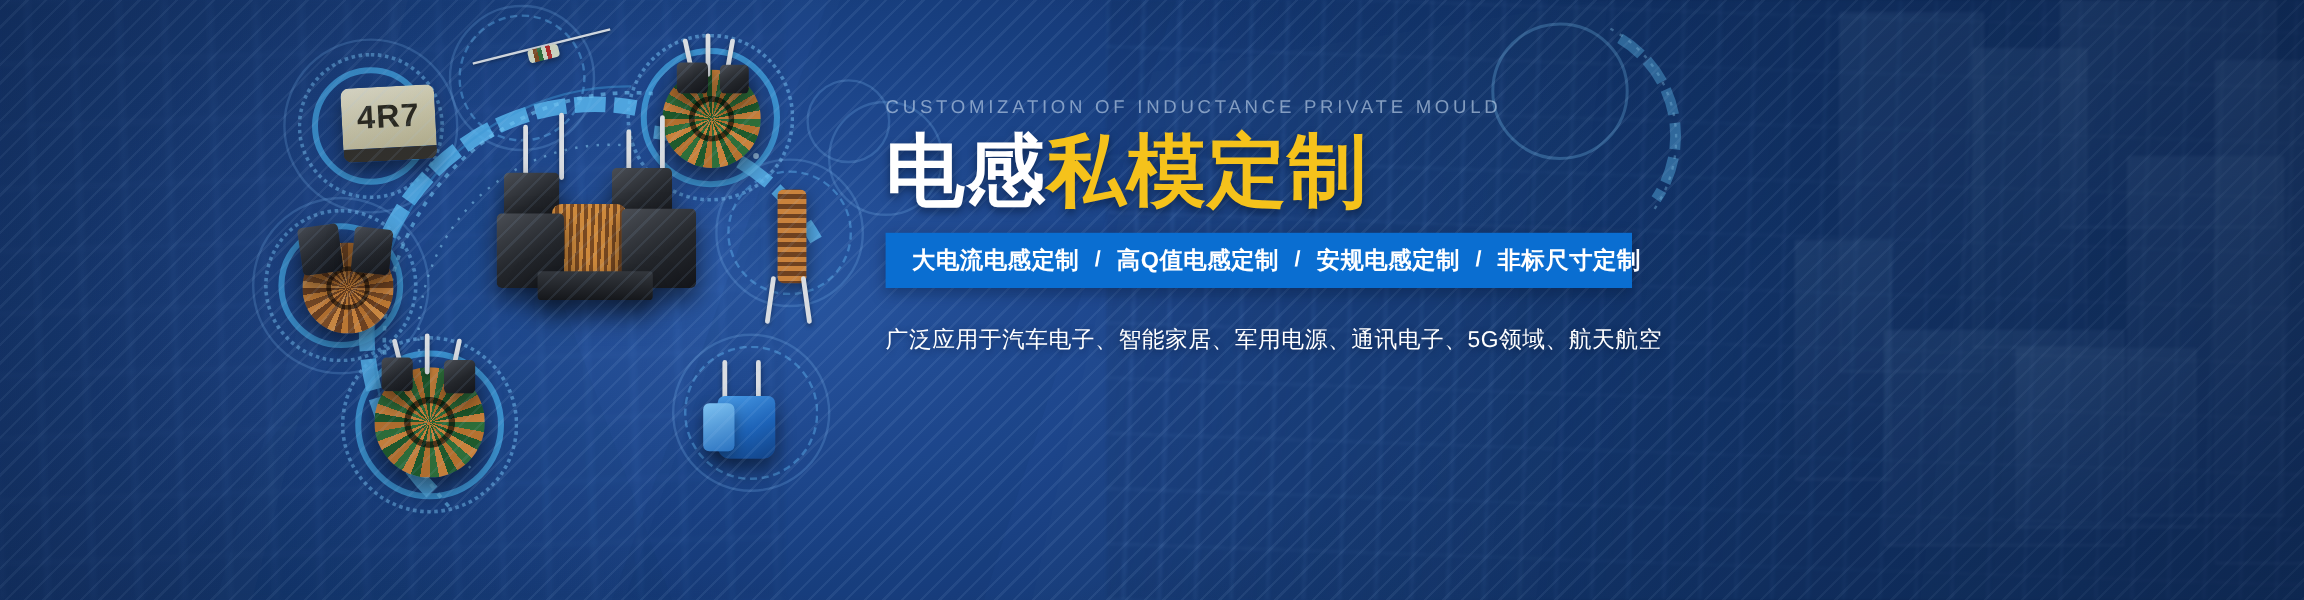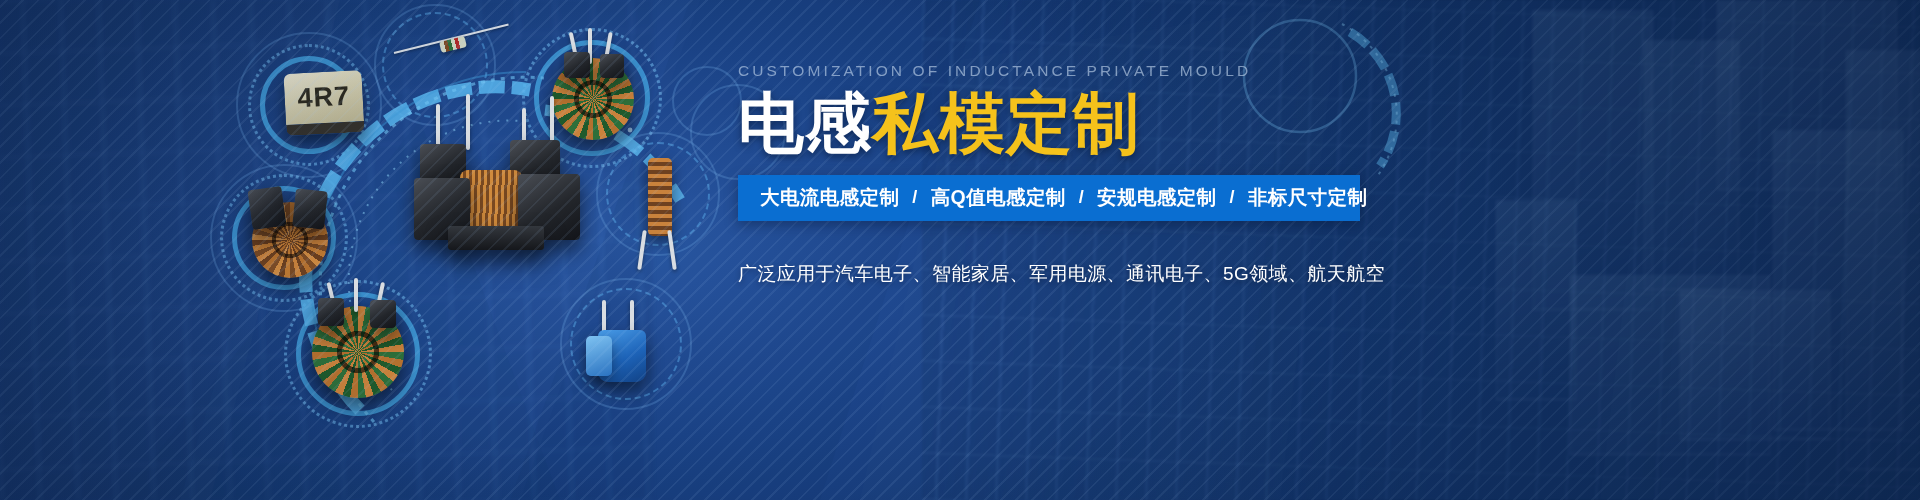--- a/index.html
+++ b/index.html
@@ -146,21 +146,21 @@
 
   .axialres{
     width:26px;height:11px;border-radius:3px;
     background:linear-gradient(90deg,#cfd6c2 0 18%,#7d4a22 18% 32%,#2e6f3a 32% 46%,#cfd6c2 46% 60%,#b02a2a 60% 74%,#cfd6c2 74% 100%);
     box-shadow:0 2px 5px rgba(0,0,0,.4);
   }
 
   
   .copy{
     position:absolute;
-    left:738px; top:62px;
+    left:738px; top:81px;
     width:640px;
   }
   .eyebrow{
     font-size:15.5px;
     letter-spacing:3.1px;
     color:rgba(196,214,238,.62);
     font-weight:400;
     white-space:nowrap;
   }
   .headline{
@@ -198,21 +198,21 @@
     letter-spacing:.4px;
     white-space:nowrap;
   }
   .feature-bar .sep{
     color:#ffffff;
     font-weight:700;
     padding:0 13px;
     font-size:18px;
   }
   .tagline{
-    margin-top:40px;
+    margin-top:30px;
     color:#ffffff;
     font-size:19px;
     font-weight:400;
     letter-spacing:.4px;
     white-space:nowrap;
     text-shadow:0 2px 5px rgba(3,18,45,.5);
   }
 </style>
 </head>
 <body>

